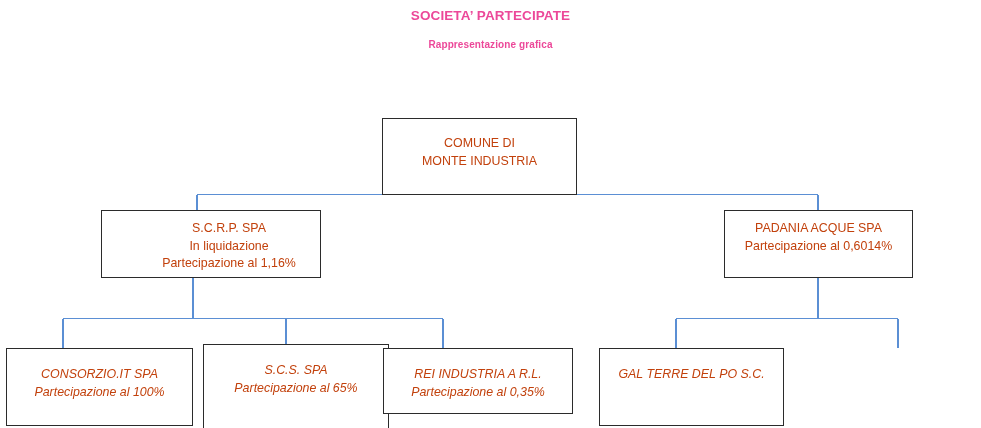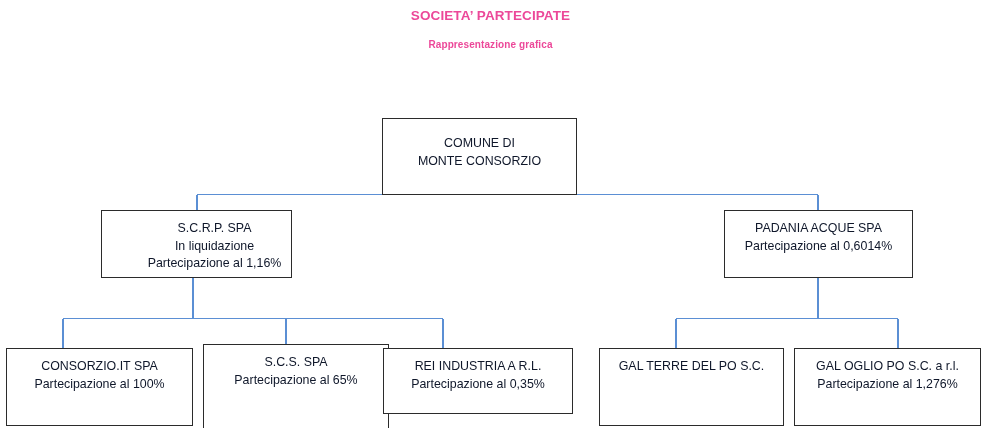--- a/index.html
+++ b/index.html
@@ -54,36 +54,37 @@
   }
   
   .node {
     position: absolute;
     box-sizing: border-box;
     border: 1.2px solid #2b2b2b;
     background: #ffffff;
     text-align: center;
     font-size: 12.4px;
     line-height: 17.5px;
-    color: #0f172a;
+    color: #c2410c;
     padding-top: 6px;
     overflow: hidden;
   }
   .node .line {
     display: block;
     white-space: nowrap;
   }
   .node.root {
     padding-top: 16px;
   }
   .node.level2 {
     padding-top: 9px;
   }
   .node.level3 {
-    padding-top: 9px;
+    padding-top: 17px;
+    font-style: italic;
   }
 </style>
 </head>
 <body>
 
 <div id="chart-canvas">
 
   <div class="doc-title main">SOCIETA’ PARTECIPATE</div>
   <div class="doc-title sub">Rappresentazione grafica</div>
 
@@ -100,24 +101,24 @@
     <line x1="443" y1="318.5" x2="443" y2="348" stroke="#5b8fd4"></line>
 
     <line x1="818" y1="277" x2="818" y2="318.5" stroke="#5b8fd4"></line>
     <line x1="676" y1="318.5" x2="898" y2="318.5" stroke="#5b8fd4"></line>
     <line x1="676" y1="318.5" x2="676" y2="348" stroke="#5b8fd4"></line>
     <line x1="898" y1="318.5" x2="898" y2="348" stroke="#5b8fd4"></line>
   </svg>
 
   <div class="node root" style="left:382px; top:118px; width:195px; height:77px;">
     <span class="line">COMUNE DI</span>
-    <span class="line">MONTE CONSORZIO</span>
+    <span class="line">MONTE INDUSTRIA</span>
   </div>
 
-  <div class="node level2" style="left:101px; top:210px; width:191px; height:68px;padding-left:36px;">
+  <div class="node level2" style="left:101px; top:210px; width:220px; height:68px;padding-left:36px;">
     <span class="line">S.C.R.P. SPA</span>
     <span class="line">In liquidazione</span>
     <span class="line">Partecipazione al 1,16%</span>
   </div>
 
   <div class="node level2" style="left:724px; top:210px; width:189px; height:68px;">
     <span class="line">PADANIA ACQUE SPA</span>
     <span class="line">Partecipazione al 0,6014%</span>
   </div>
 
@@ -133,18 +134,14 @@
 
   <div class="node level3" style="left:383px; top:348px; width:190px; height:66px;">
     <span class="line">REI INDUSTRIA A R.L.</span>
     <span class="line">Partecipazione al 0,35%</span>
   </div>
 
   <div class="node level3" style="left:599px; top:348px; width:185px; height:78px;">
     <span class="line">GAL TERRE DEL PO S.C.</span>
   </div>
 
-  <div class="node level3" style="left:794px; top:348px; width:187px; height:78px;">
-    <span class="line">GAL OGLIO PO S.C. a r.l.</span>
-    <span class="line">Partecipazione al 1,276%</span>
-  </div>
 
 </div>
 
 </body></html>

